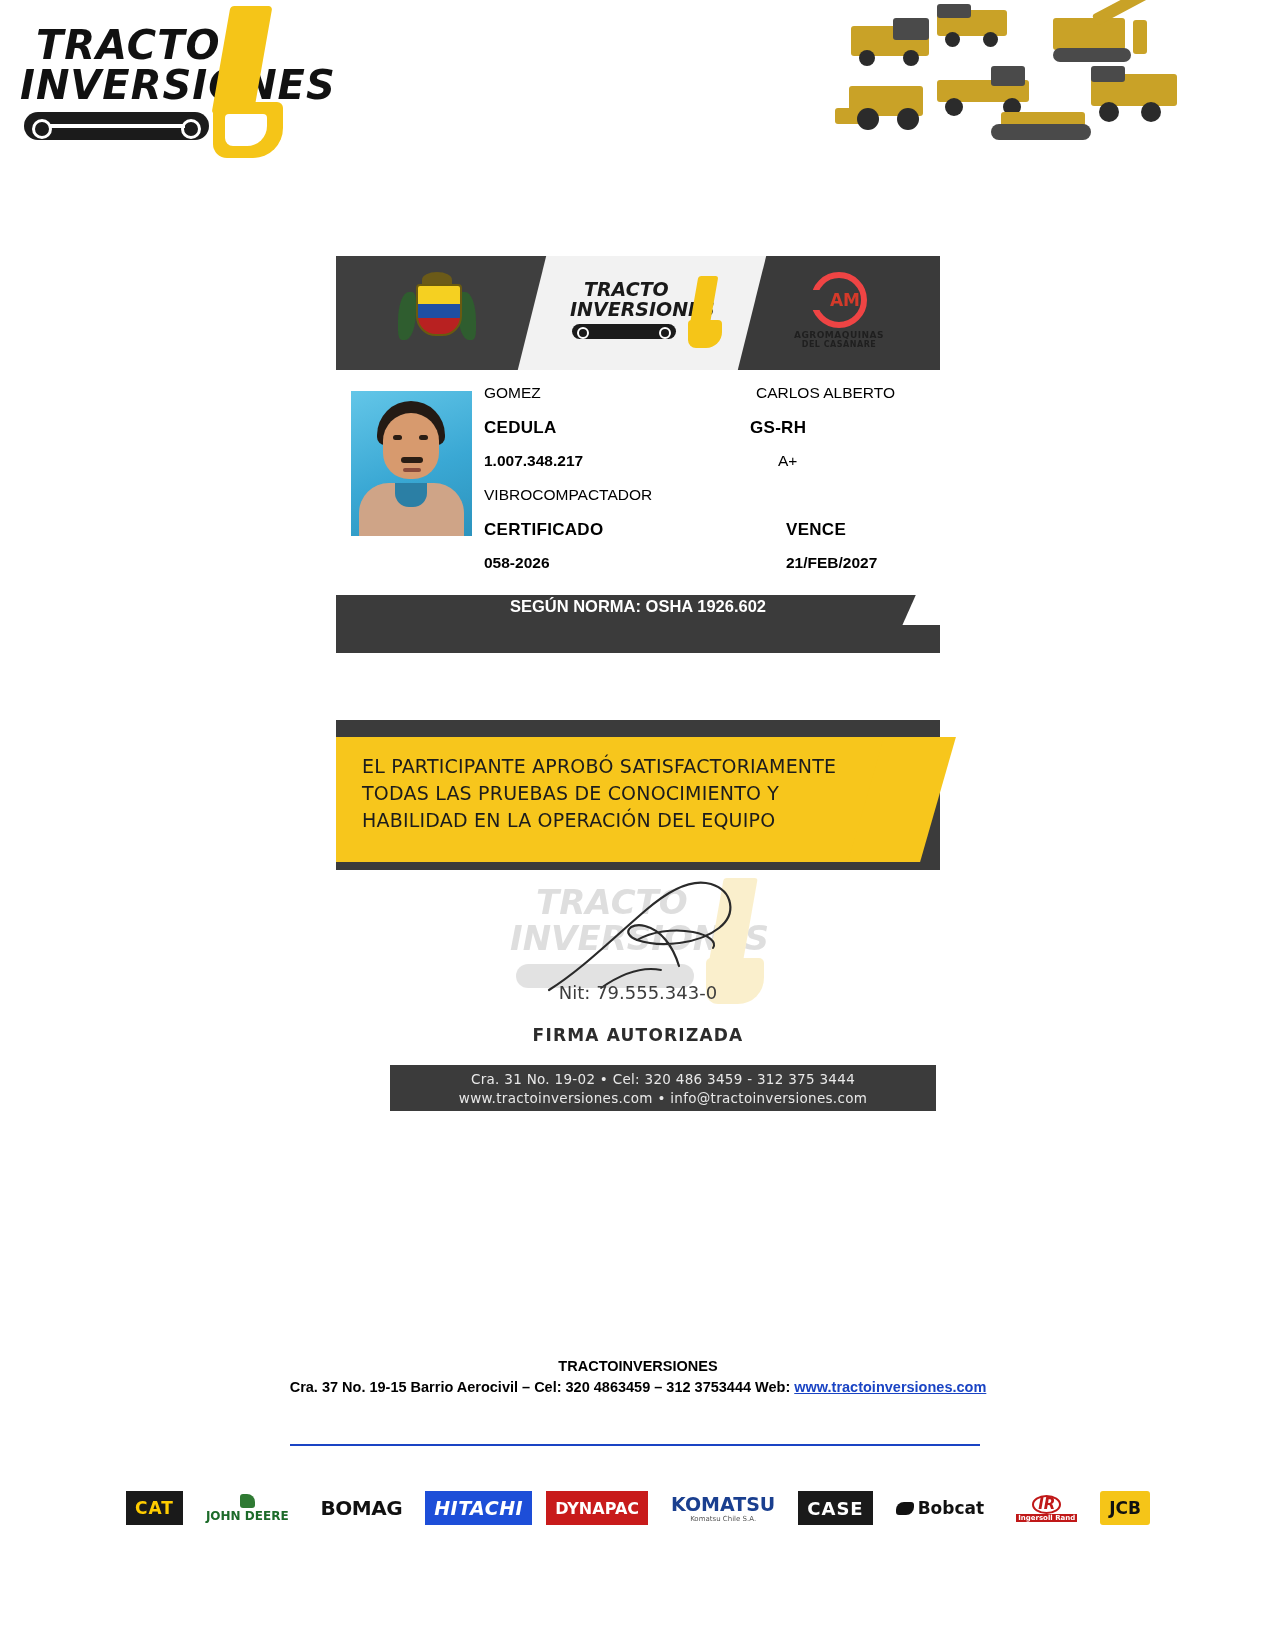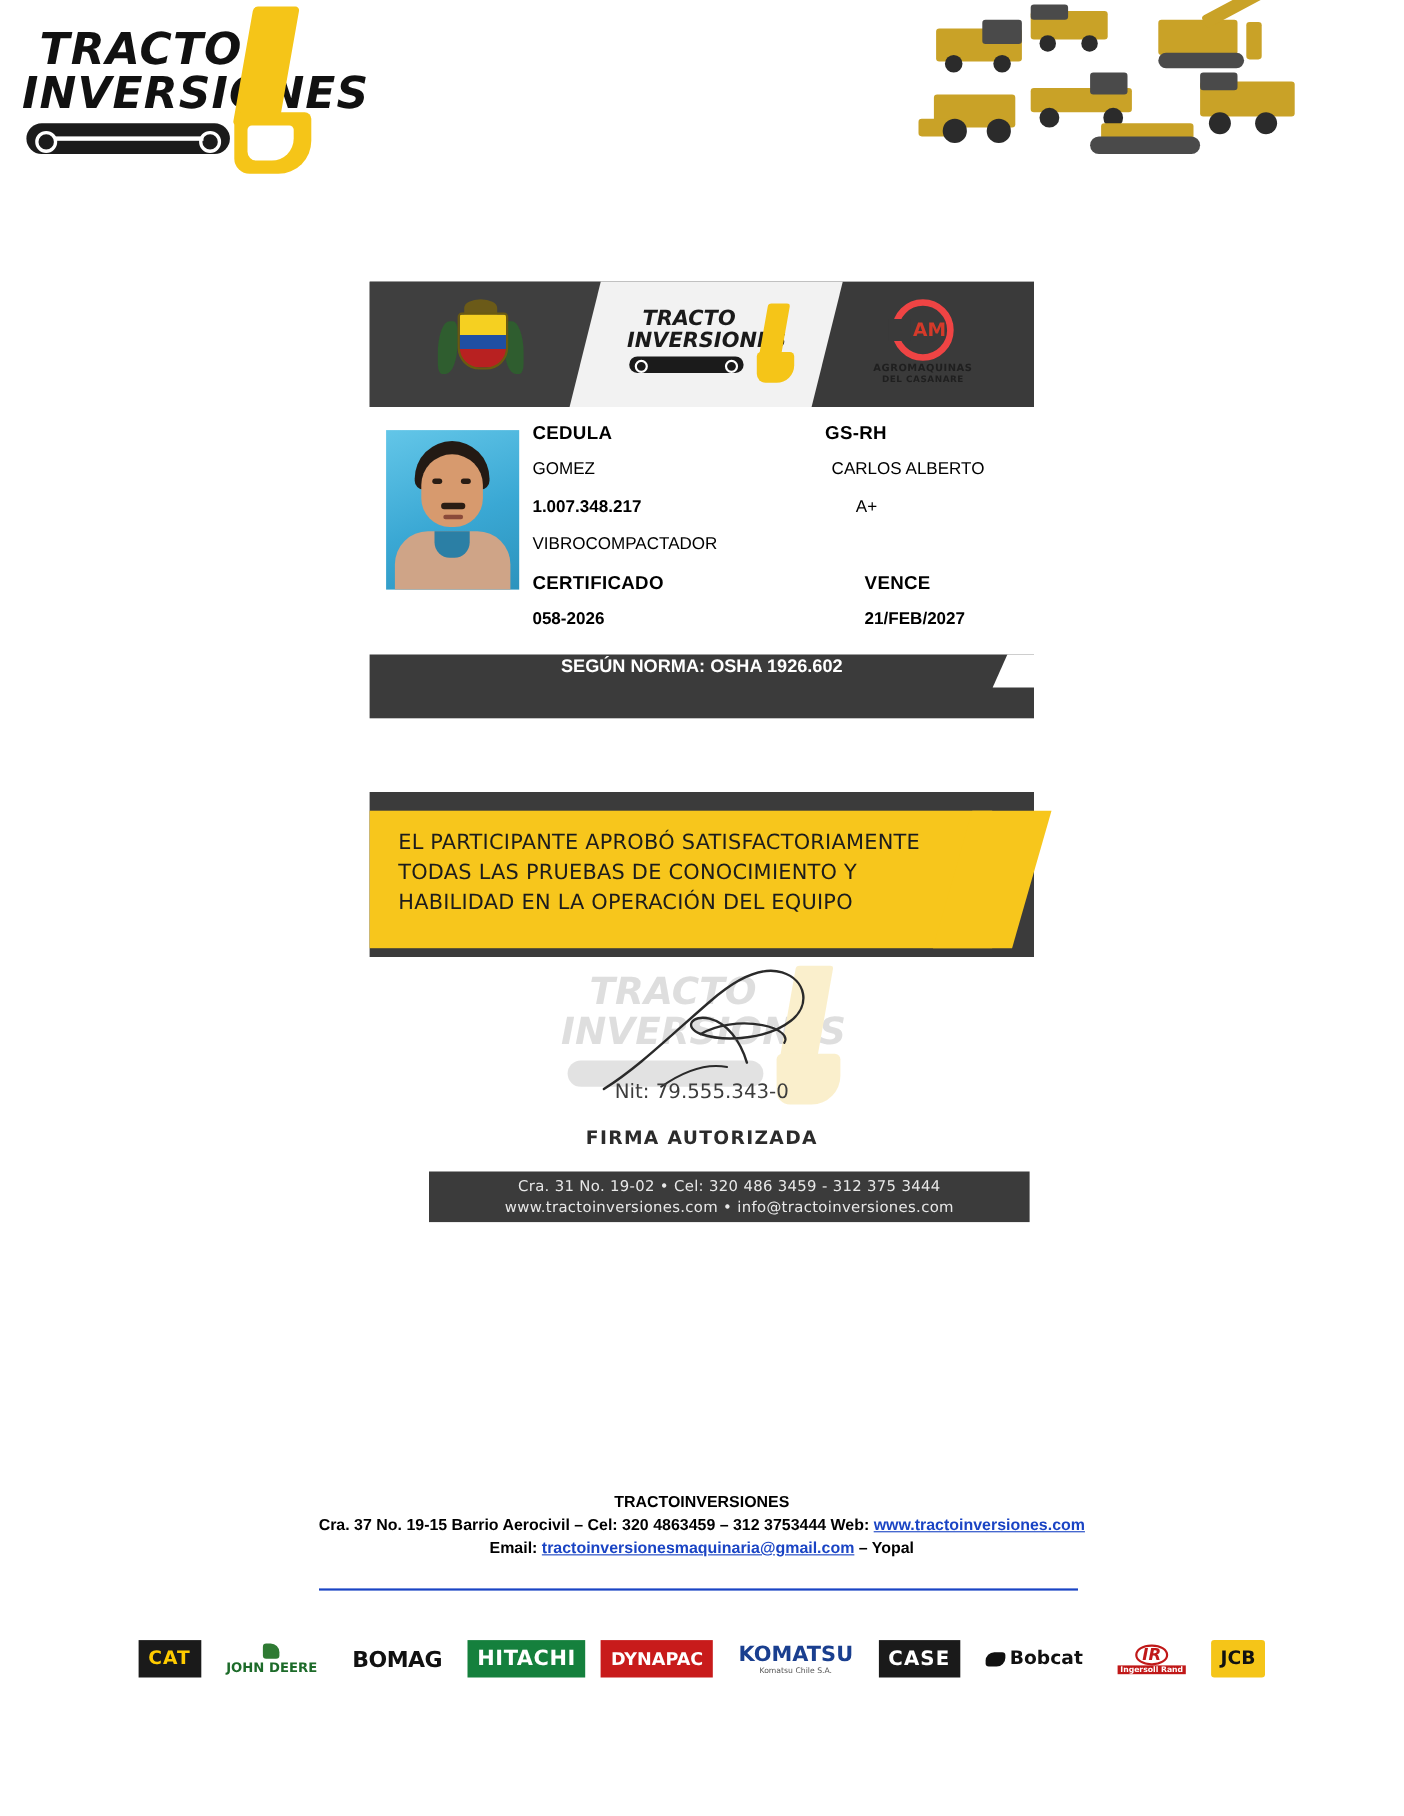--- a/index.html
+++ b/index.html
@@ -572,21 +572,21 @@
     white-space: nowrap;
   }
   .brand.cat { background: #1a1a1a; color: #ffcc00; letter-spacing: 1px; }
   .brand.deere { background: #fff; color: #1d6b2a; font-size: 12px; flex-direction: column; gap: 1px; }
   .brand.deere .deer {
     width: 15px; height: 14px;
     background: #2f7a33;
     border-radius: 3px 8px 3px 3px;
   }
   .brand.bomag { background: #fff; color: #111; font-size: 20px; letter-spacing: -.5px; }
-  .brand.hitachi { background: #15803d; color: #fff; font-size: 19px; letter-spacing: .5px; }
+  .brand.hitachi { background: #1d4ed8; color: #fff; font-size: 19px; letter-spacing: .5px; font-style: italic; }
   .brand.dynapac { background: #c81b1b; color: #fff; font-size: 16px; }
   .brand.komatsu { background: #fff; color: #1a3f8f; font-size: 19px; flex-direction: column; }
   .brand.komatsu .sub { font-size: 7px; color: #555; font-weight: normal; }
   .brand.case { background: #1a1a1a; color: #fff; font-size: 18px; letter-spacing: 1px; }
   .brand.bobcat { background: #fff; color: #111; font-size: 17px; }
   .brand.bobcat .mark {
     display: inline-block;
     width: 18px; height: 13px;
     background: #111;
     border-radius: 8px 3px 8px 3px;
@@ -698,26 +698,26 @@
       <div class="eye-l"></div>
       <div class="eye-r"></div>
       <div class="mustache"></div>
       <div class="mouth"></div>
       <div class="body"></div>
       <div class="collar"></div>
     </div>
 
     <div class="fields">
       <div class="field-row">
+        <div class="f-value col-a">GOMEZ</div>
+        <div class="f-value col-b-val">CARLOS ALBERTO</div>
+      </div>
+      <div class="field-row">
         <div class="f-label col-a">CEDULA</div>
         <div class="f-label col-b">GS-RH</div>
-      </div>
-      <div class="field-row">
-        <div class="f-value col-a">GOMEZ</div>
-        <div class="f-value col-b-val">CARLOS ALBERTO</div>
       </div>
       <div class="field-row">
         <div class="f-value bold col-a">1.007.348.217</div>
         <div class="f-value col-b-val" style="left:294px;">A+</div>
       </div>
       <div class="field-row">
         <div class="f-value col-a">VIBROCOMPACTADOR</div>
       </div>
       <div class="field-row">
         <div class="f-label col-a">CERTIFICADO</div>
@@ -766,23 +766,20 @@
     <div class="l1">Cra.  31 No. 19-02 • Cel: 320 486 3459 - 312 375 3444</div>
     <div class="l2">www.tractoinversiones.com • info@tractoinversiones.com</div>
   </div>
 </div>
 
 <div class="page-footer">
   <div class="line">TRACTOINVERSIONES</div>
   <div class="line">
     <span>Cra. 37 No. 19-15 Barrio Aerocivil   – Cel: 320 4863459 – 312 3753444 Web: </span><span class="link">www.tractoinversiones.com</span>
   </div>
-  <div class="line">
-    <span>Email: </span><span class="link">tractoinversionesmaquinaria@gmail.com</span><span> – Yopal</span>
-  </div>
 </div>
 
 <div class="footer-rule"></div>
 
 <div class="brands">
   <div class="brand cat">CAT</div>
   <div class="brand deere">
     <div class="deer"></div>
     <span>JOHN DEERE</span>
   </div>

